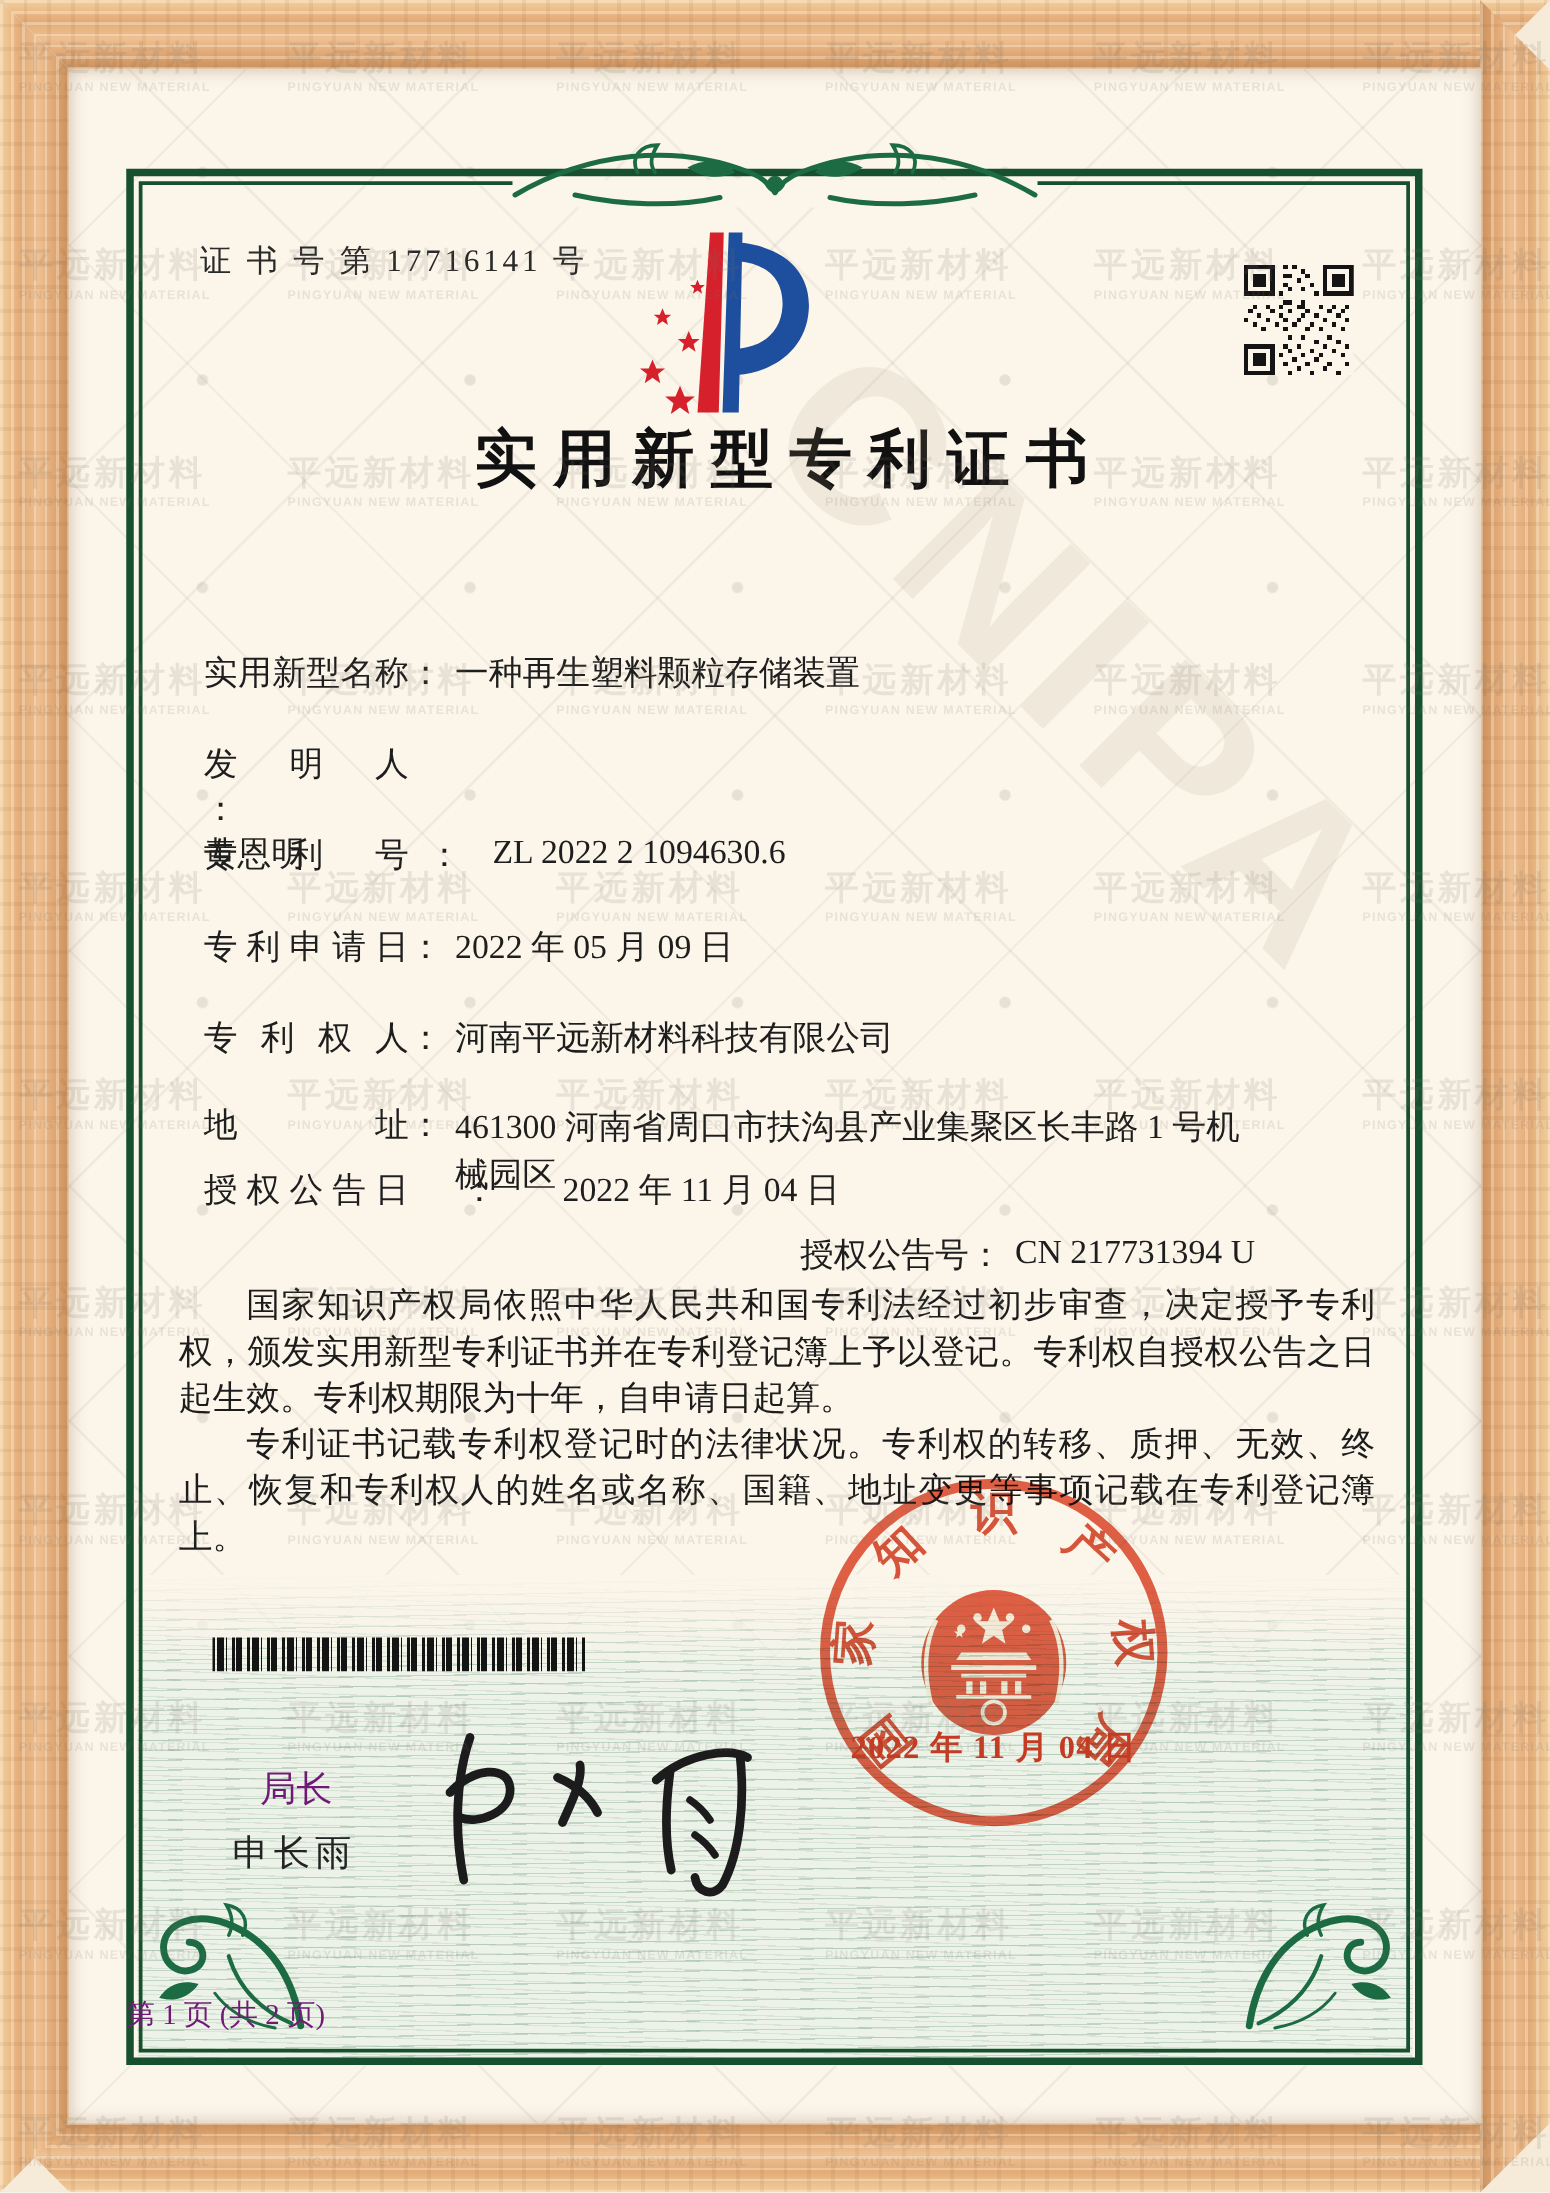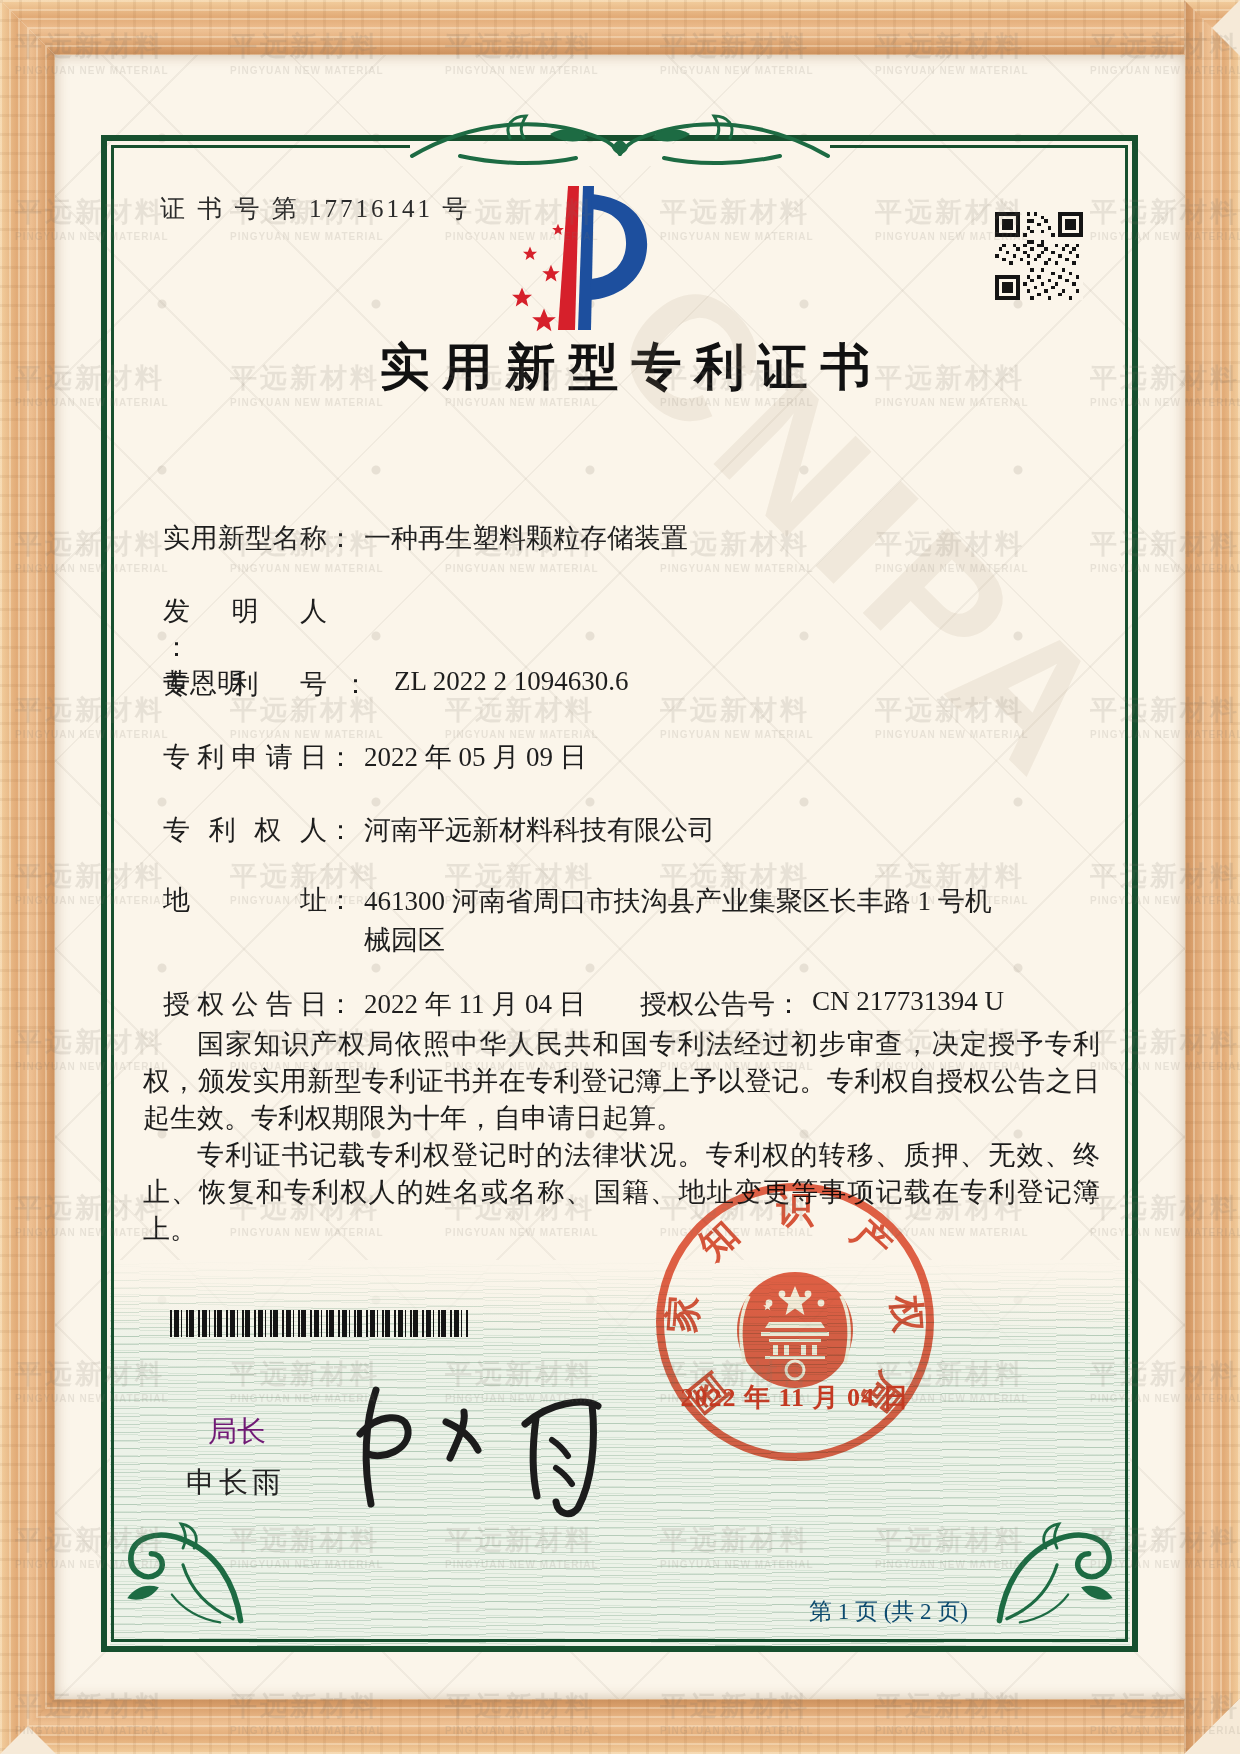--- a/index.html
+++ b/index.html
@@ -87,21 +87,21 @@
   #sig-name{left:186px;top:1463px;font-size:29px;color:#232323;
     font-family:"Liberation Sans","DejaVu Sans",sans-serif;letter-spacing:4px;}
   #signature{left:330px;top:1362px;z-index:6;}
 
   #seal{left:645px;top:1172px;z-index:7;mix-blend-mode:multiply;opacity:.93;}
   #seal text{font-family:"Liberation Serif","DejaVu Serif",serif;font-weight:bold;
     font-size:37px;fill:#d84b30;text-anchor:middle;}
   #seal-date{left:660px;top:1380px;width:270px;text-align:center;font-size:26px;
     color:#c43a22;z-index:8;font-weight:bold;letter-spacing:1px;}
 
-  #page-num{left:101px;top:1596px;width:867px;text-align:right;font-size:23px;color:#0c4a6e;}
+  #page-num{left:101px;top:1596px;width:867px;text-align:left;font-size:23px;color:#701a75;}
   #footer-note{left:0;top:1664px;width:1240px;text-align:center;font-size:23px;color:#222;}
 
   
   #watermark-layer{position:absolute;inset:0;z-index:40;pointer-events:none;}
   .wm-tile{position:absolute;width:200px;opacity:.15;color:#7d7468;text-align:left;
     font-family:"Liberation Sans","DejaVu Sans",sans-serif;}
   .wm-cn{font-size:27px;font-weight:bold;letter-spacing:3px;}
   .wm-en{font-size:10px;font-weight:bold;letter-spacing:1px;margin-top:1px;}
   #wm-big{position:absolute;left:555px;top:430px;z-index:39;pointer-events:none;
     font-size:175px;font-weight:bold;letter-spacing:18px;color:rgba(175,155,130,.14);
@@ -223,21 +223,21 @@
   <div class="field-row" style="top:812px;">
     <span class="f-label">专利权人</span>
       <span class="f-colon">：</span>
       <span class="f-value">河南平远新材料科技有限公司</span>
   </div>
   <div class="field-row" id="row-addr" style="top:882px;">
     <span class="f-label">地址</span>
       <span class="f-colon">：</span>
       <span class="f-value">461300 河南省周口市扶沟县产业集聚区长丰路 1 号机械园区</span>
   </div>
-  <div class="field-row" style="top:986px;">
+  <div class="field-row" style="top:934px;gap:43px;">
     <span class="f-label">授权公告日</span>
       <span class="f-colon">：</span>
       <span class="f-value">2022 年 11 月 04 日</span>
   </div>
   <div class="field-row" id="row-grant-no" style="top:986px;">
     <span class="f-label">授权公告号</span>
       <span class="f-colon">：</span>
       <span class="f-value">CN 217731394 U</span>
   </div>
 

